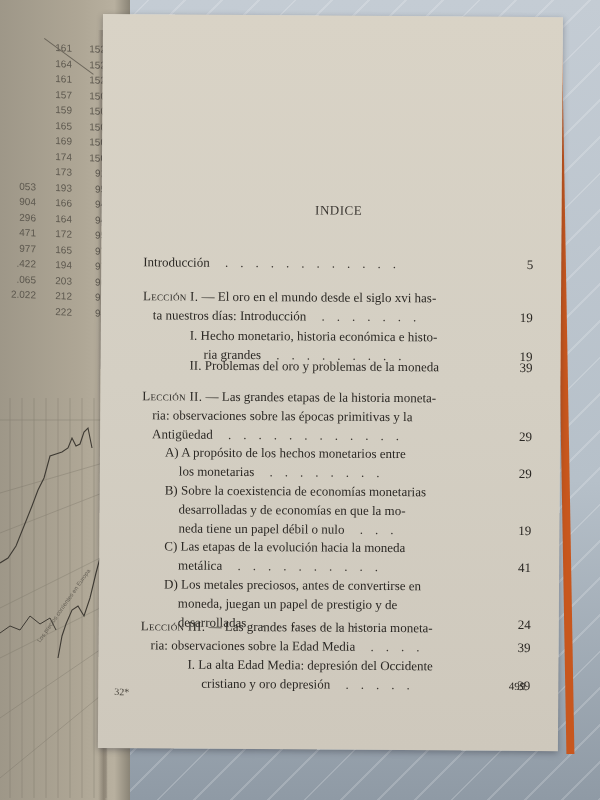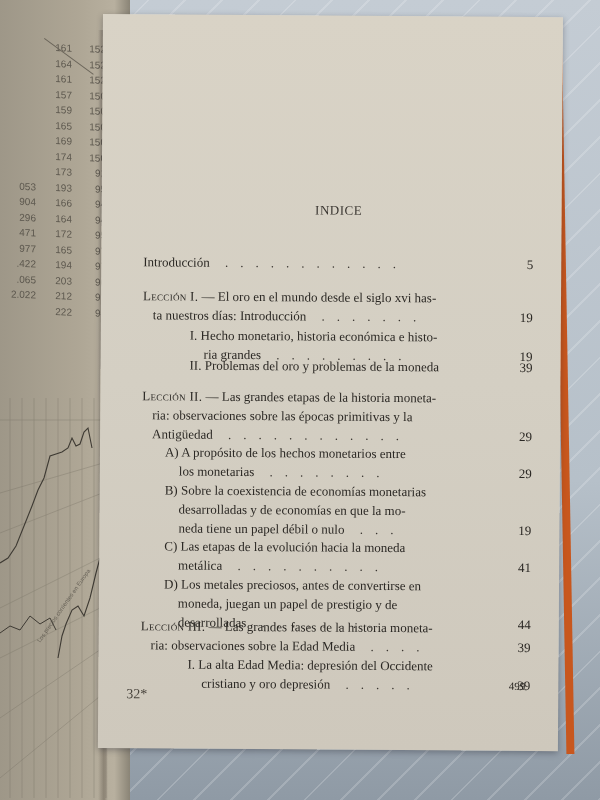--- a/index.html
+++ b/index.html
@@ -59,21 +59,21 @@
   .page-inner { position: absolute; left: 42px; top: 0; width: 390px; color: #2b2824; font-size: 13px; }
   .title {
     position: absolute; left: 0; top: 187px; width: 390px; text-align: center;
     font-size: 13px; letter-spacing: 0.5px; color: #3a3631;
   }
   .entry { position: absolute; left: 0; width: 390px; line-height: 19px; }
   .entry .line { position: relative; white-space: nowrap; }
   .entry .pg { position: absolute; right: 0; bottom: 0; width: 30px; text-align: right; }
   .dots { letter-spacing: 12px; color: #3a3631; }
   .sc { font-variant: small-caps; letter-spacing: 0.3px; }
-  .page-folio-left { position: absolute; left: 28px; top: 672px; font-size: 14px; color: #4a463e; }
+  .page-folio-left { position: absolute; left: 16px; top: 672px; font-size: 10px; color: #4a463e; }
   .page-number { position: absolute; right: 33px; top: 663px; font-size: 11px; color: #2b2824; }
 </style>
 </head>
 <body>
 
 <div class="bg-table"></div>
 
 <div class="left-page">
   <div class="left-table">
     <div class="lt-header"></div>
@@ -230,21 +230,21 @@
           <div class="line" style="padding-left: 37px;"><span>desarrolladas y de economías en que la mo-</span></div>
           <div class="line" style="padding-left: 37px;"><span>neda tiene un papel débil o nulo</span><span class="dots"> ...</span><span class="pg">19</span></div>
         </div>
         <div class="entry" style="top: 522px;">
           <div class="line" style="padding-left: 23px;"><span>C) Las etapas de la evolución hacia la moneda</span></div>
           <div class="line" style="padding-left: 37px;"><span>metálica</span><span class="dots"> ..........</span><span class="pg">41</span></div>
         </div>
         <div class="entry" style="top: 560px;">
           <div class="line" style="padding-left: 23px;"><span>D) Los metales preciosos, antes de convertirse en</span></div>
           <div class="line" style="padding-left: 37px;"><span>moneda, juegan un papel de prestigio y de</span></div>
-          <div class="line" style="padding-left: 37px;"><span>desarrolladas</span><span class="dots"> ........</span><span class="pg">44</span></div>
+          <div class="line" style="padding-left: 37px;"><span>desarrolladas</span><span class="dots"> ........</span><span class="pg">24</span></div>
         </div>
         <div class="entry" style="top: 602px;">
           <div class="line" style="padding-left: 0px;"><span class="sc">Lección III.</span> <span>— Las grandes fases de la historia moneta-</span></div>
           <div class="line" style="padding-left: 10px;"><span>ria: observaciones sobre la Edad Media</span><span class="dots"> ....</span><span class="pg">39</span></div>
         </div>
         <div class="entry" style="top: 640px;">
           <div class="line" style="padding-left: 47px;"><span>I. La alta Edad Media: depresión del Occidente</span></div>
           <div class="line" style="padding-left: 61px;"><span>cristiano y oro depresión</span><span class="dots"> .....</span><span class="pg">39</span></div>
         </div>
       </div>

